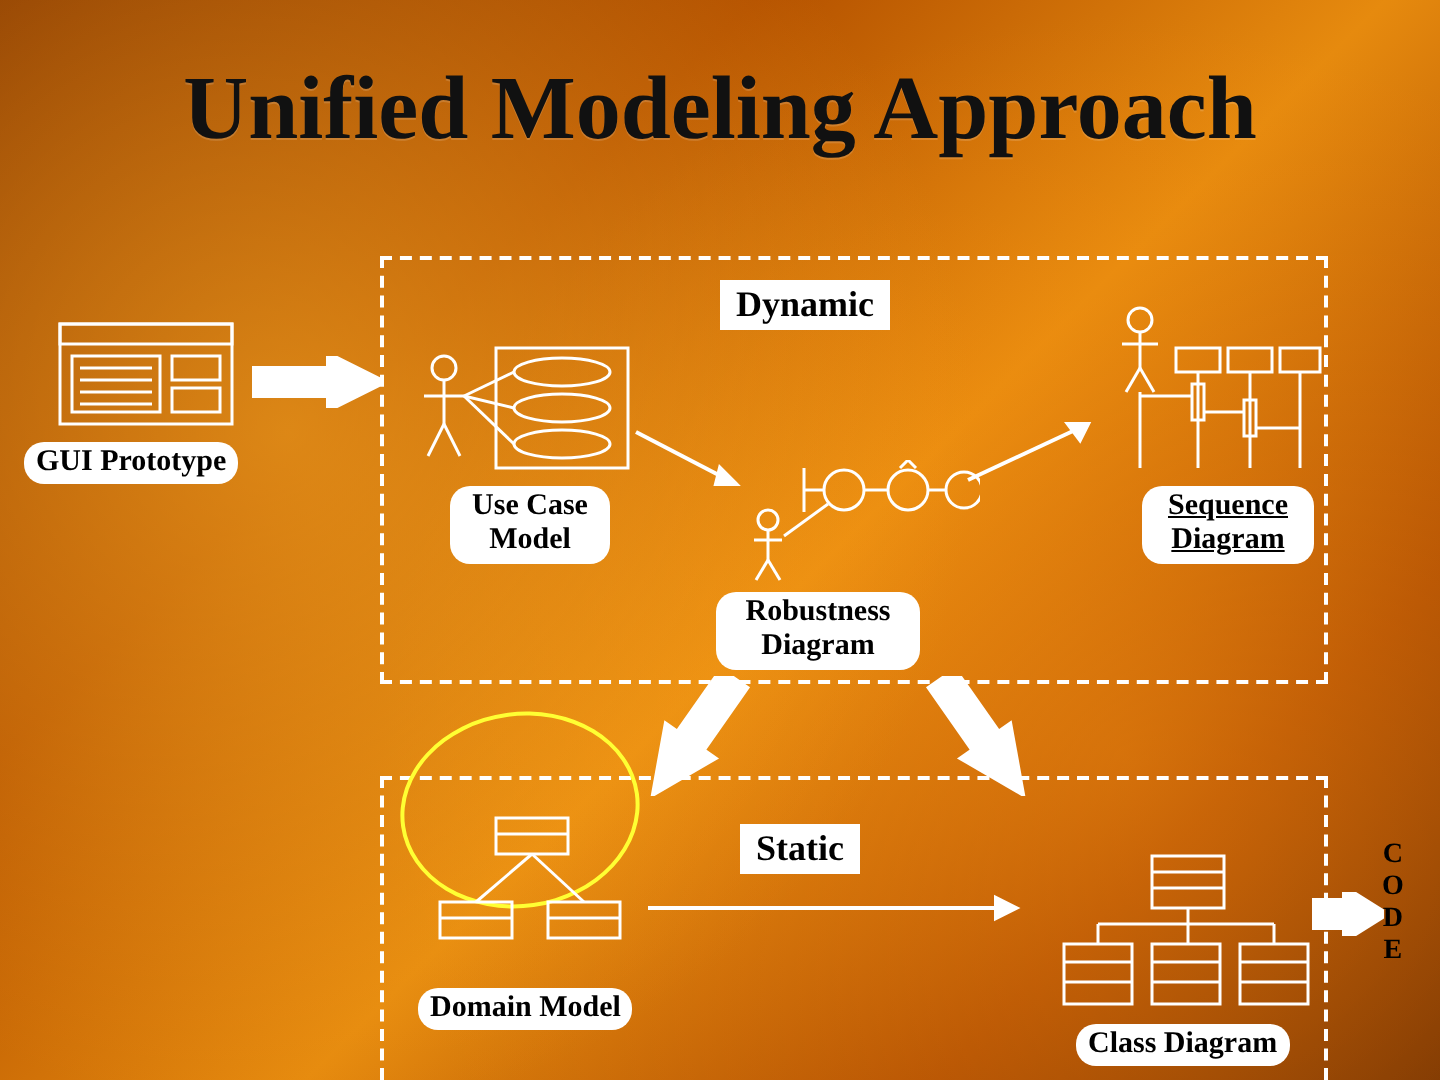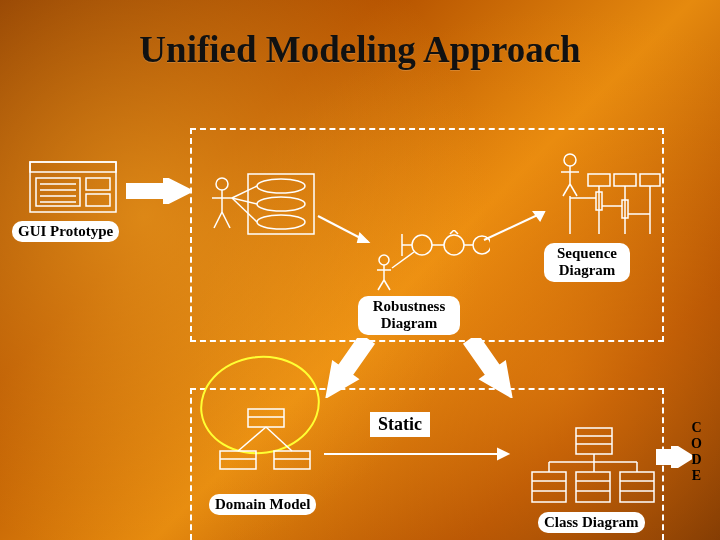--- a/index.html
+++ b/index.html
@@ -18,21 +18,21 @@
       radial-gradient(circle at 20% 40%, rgba(255,180,40,0.55), rgba(255,180,40,0) 52%),
       radial-gradient(circle at 78% 70%, rgba(255,150,20,0.45), rgba(255,150,20,0) 55%),
       linear-gradient(135deg, #8b3a00 0%, #b55200 30%, #e68a0e 55%, #a74600 80%, #6b2a00 100%);
   }
 
   .abs { position: absolute; }
 
   .title {
     left: 0; right: 0; top: 28px;
     text-align: center;
-    font-size: 37px;
+    font-size: 45px;
     font-weight: bold;
     color: #111;
     text-shadow: 0 1px 0 rgba(255,255,255,0.15);
   }
 
   .dashed-box {
     border: 2px dashed #fff;
     background: rgba(0,0,0,0);
   }
   .dynamic-box { left: 190px; top: 128px; width: 470px; height: 210px; }
@@ -54,21 +54,21 @@
     font-size: 15px;
     color: #000;
     background: #fff;
     padding: 2px 6px;
     text-align: center;
     line-height: 1.15;
     border-radius: 10px;
   }
   .gui-label        { left: 12px;  top: 221px; }
   .usecase-label    { left: 225px; top: 243px; width: 68px; }
-  .sequence-label   { left: 544px; top: 243px; width: 74px; }
+  .sequence-label   { left: 571px; top: 243px; width: 74px; text-decoration: underline; }
   .robustness-label { left: 358px; top: 296px; width: 90px; }
   .domain-label     { left: 209px; top: 494px; }
   .class-label      { left: 538px; top: 512px; }
   .code-label {
     left: 691px; top: 420px;
     font-weight: bold;
     font-size: 14px;
     color: #000;
     text-align: center;
     line-height: 1.15;
@@ -89,23 +89,25 @@
 </head>
 <body>
 
 <div class="stage">
 
   <div class="abs title">Unified Modeling Approach</div>
 
   <div class="abs dashed-box dynamic-box"></div>
   <div class="abs dashed-box static-box"></div>
 
+  <div class="abs section-label dynamic-label">Dynamic</div>
   <div class="abs section-label static-label">Static</div>
 
   <div class="abs node-label gui-label">GUI Prototype</div>
+  <div class="abs node-label usecase-label">Use Case<br>Model</div>
   <div class="abs node-label sequence-label">Sequence<br>Diagram</div>
   <div class="abs node-label robustness-label">Robustness<br>Diagram</div>
   <div class="abs node-label class-label">Class Diagram</div>
   <div class="abs node-label domain-label">Domain Model</div>
   <div class="abs code-label">C<br>O<br>D<br>E</div>
 
   <div class="abs ring ring-domain"></div>
 
   <svg class="abs" style="left:28px; top:160px;" width="90" height="56">
     <rect x="2" y="2" width="86" height="50" class="mini"></rect>

